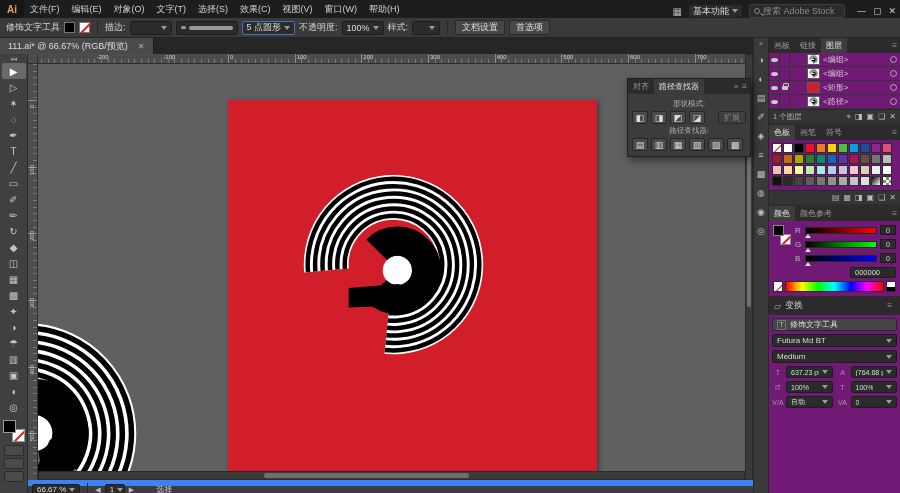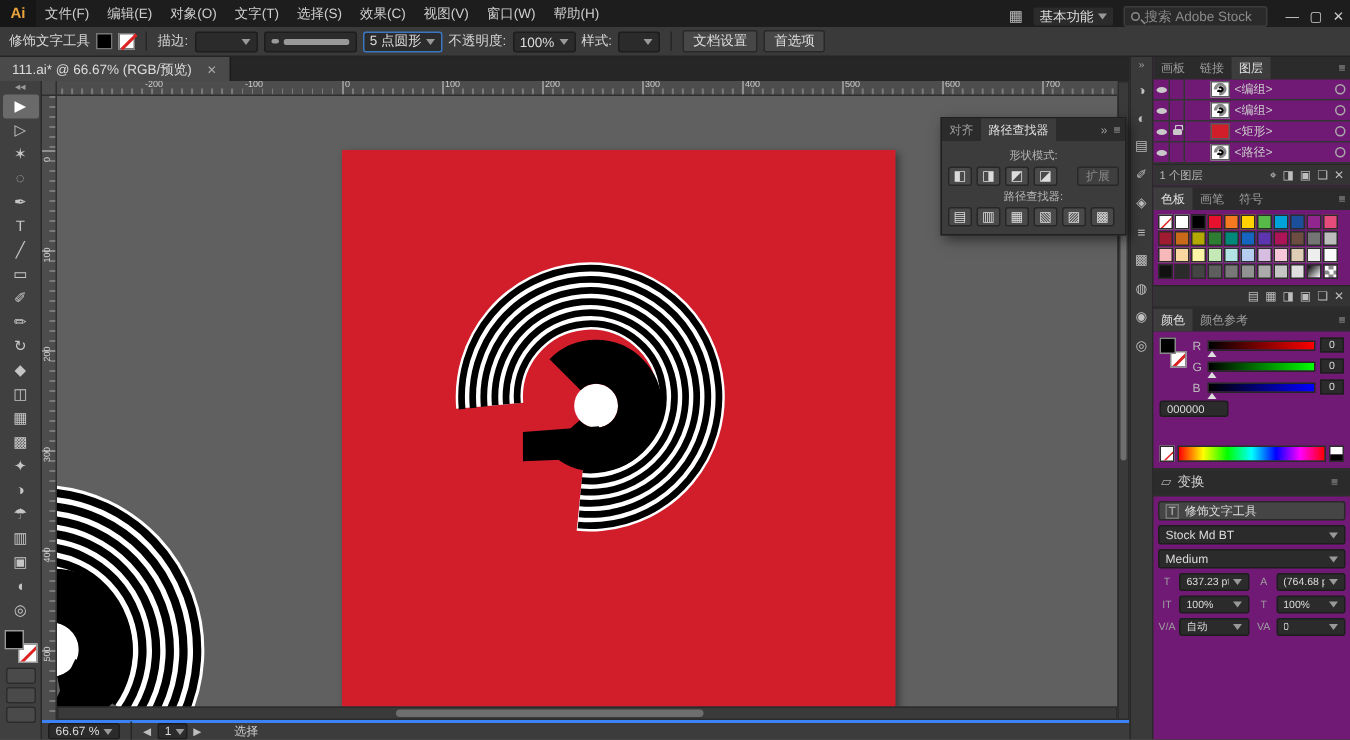--- a/index.html
+++ b/index.html
@@ -68,21 +68,21 @@
   #canvas{left:38px;top:64px;width:707px;height:416px;background:#606060;overflow:hidden;z-index:10;}
   #artboard{position:absolute;left:190px;top:36px;width:369px;height:380px;box-shadow:2px 2px 5px rgba(0,0,0,.4);}
   #logo-main{position:absolute;left:258px;top:107px;width:195px;height:195px;}
   #logo-corner{position:absolute;left:-128px;top:252px;width:240px;height:240px;transform:rotate(-60deg);}
 
   
   #hscroll{left:38px;top:471px;width:707px;height:9px;background:#3a3a3a;border:1px solid #2b2b2b;z-index:15;}
   #hthumb{position:absolute;left:225px;top:1px;width:205px;height:5px;background:#6e6e6e;border-radius:3px;}
   #vscroll{left:745px;top:54px;width:8px;height:426px;background:#3a3a3a;border:1px solid #2b2b2b;z-index:15;}
   #vthumb{position:absolute;left:1px;top:84px;width:4px;height:168px;background:#6e6e6e;border-radius:3px;}
-  #statusbar{left:28px;top:480px;width:725px;height:13px;background:#3c3c3c;border-top:2px solid #3b82f6;display:flex;align-items:center;gap:4px;padding:0 4px;z-index:16;font-size:8px;}
+  #statusbar{left:28px;top:480px;width:725px;height:13px;background:#3c3c3c;border-top:6px solid #3b82f6;display:flex;align-items:center;gap:4px;padding:0 4px;z-index:16;font-size:8px;}
   #zoom-combo{height:11px;font-size:8px;}
   .nav-arrow{color:#bdbdbd;font-size:7px;}
   #ab-field{height:11px;width:20px;justify-content:space-between;font-size:8px;}
   #status-tool{color:#cfcfcf;margin-left:18px;}
 
   
   #pathfinder{left:627px;top:78px;width:124px;background:#3c3c3c;border:1px solid #202020;box-shadow:2px 3px 8px rgba(0,0,0,.5);z-index:25;}
   #pf-head{height:15px;background:#2b2b2b;display:flex;align-items:stretch;}
   .pf-tab{padding:0 5px;line-height:15px;font-size:8px;color:#9d9d9d;white-space:nowrap;}
   .pf-tab.active{background:#3c3c3c;color:#e2e2e2;}
@@ -140,21 +140,21 @@
   #cp-widget{position:relative;width:18px;height:20px;flex:0 0 auto;}
   #cp-fill{position:absolute;left:0;top:0;width:11px;height:11px;background:#000;border:1px solid #888;z-index:2;}
   #cp-stroke{position:absolute;right:0;bottom:0;width:11px;height:11px;background:#fff;border:1px solid #888;overflow:hidden;}
   #cp-stroke::after{content:"";position:absolute;left:-2px;top:4px;width:16px;height:2px;background:#d22;transform:rotate(-45deg);}
   #color-channels{flex:1;display:flex;flex-direction:column;gap:4px;}
   .ch-row{display:flex;align-items:center;gap:3px;}
   .ch-label{width:7px;color:#bbb;font-size:8px;}
   .ch-track{flex:1;height:7px;border:1px solid #262626;position:relative;}
   .ch-knob{position:absolute;left:-1px;top:6px;width:0;height:0;border-left:3px solid transparent;border-right:3px solid transparent;border-bottom:4px solid #ddd;}
   .ch-val{width:16px;height:10px;background:#2b2b2b;border:1px solid #1d1d1d;color:#ddd;font-size:7px;display:flex;align-items:center;justify-content:center;}
-  #hex-row{display:flex;padding:0 4px 19px;}
+  #hex-row{display:flex;justify-content:flex-end;padding:0 4px 3px;}
   #hex-field{height:11px;font-size:7.5px;width:46px;}
   #spectrum-row{display:flex;align-items:stretch;gap:2px;padding:0 4px 4px;height:15px;}
   #spec-none{width:10px;background:#fff;position:relative;overflow:hidden;border:1px solid #2c2c2c;}
   #spec-none::after{content:"";position:absolute;left:-3px;top:5px;width:18px;height:1px;background:#d22;transform:rotate(-45deg);}
   #spectrum{flex:1;border:1px solid #2c2c2c;background:linear-gradient(90deg,#f00,#ff0,#0f0,#0ff,#00f,#f0f,#f00);}
   #spec-bw{width:10px;display:flex;flex-direction:column;border:1px solid #2c2c2c;}
   #spec-bw i:first-child{flex:1;background:#fff;}
   #spec-bw i:last-child{flex:1;background:#000;}
 
   
@@ -590,21 +590,21 @@
     <span class="pmenu">≡</span>
   </div>
 
   <div class="panel char-panel">
     <div id="char-body">
       <div id="touch-tool">
         <span class="ticon">T</span>
         <span>修饰文字工具</span>
       </div>
       <span class="combo full-combo">
-        <span>Stock Md BT</span>
+        <span>Futura Md BT</span>
           <i class="arr"></i>
       </span>
       <span class="combo full-combo">
         <span>Medium</span>
           <i class="arr"></i>
       </span>
       <div id="char-rows">
           <div class="cfield-wrap">
             <span class="cicon">T</span>
             <span class="combo cfield">

